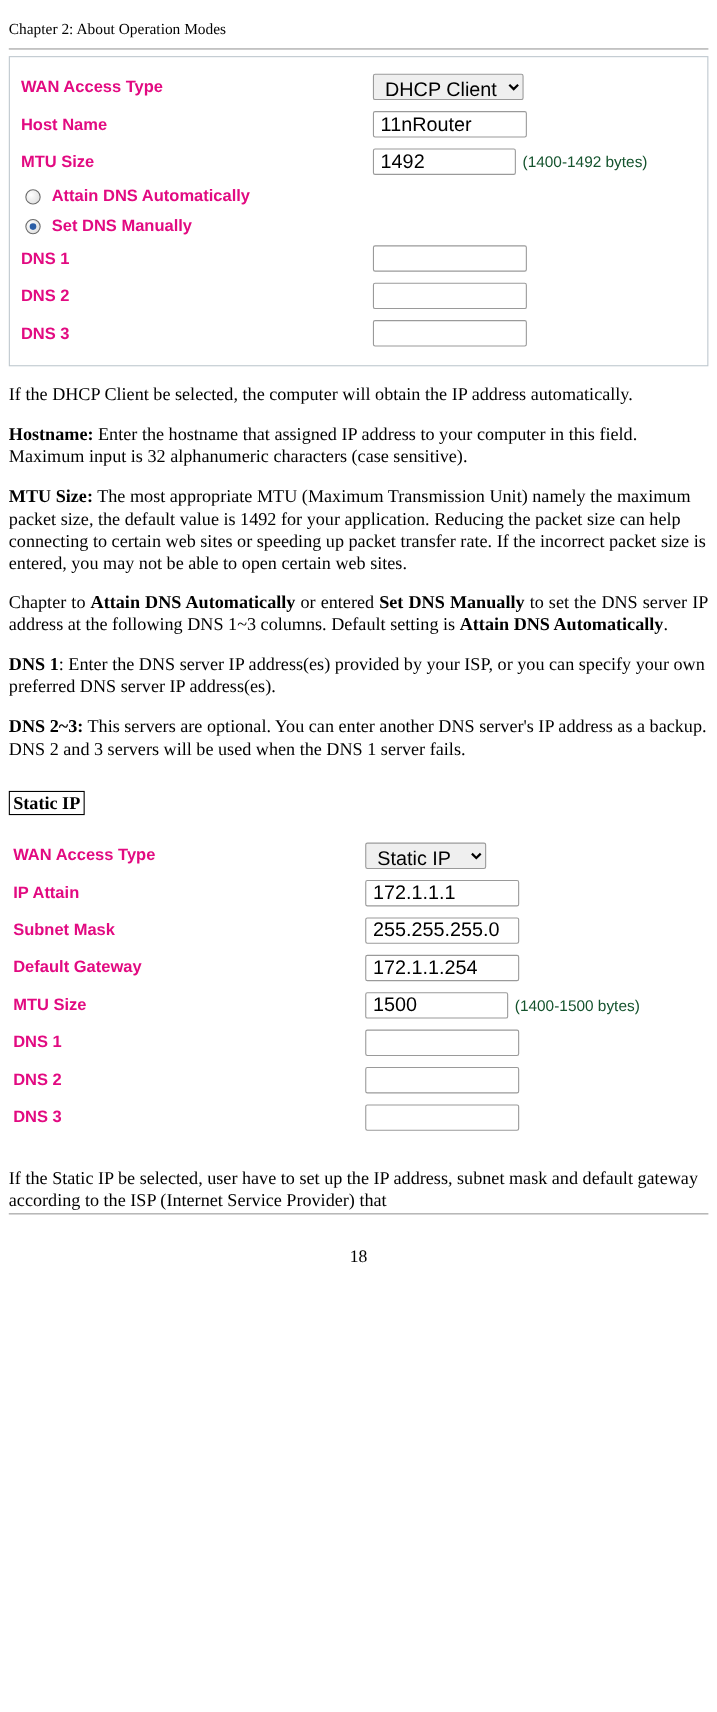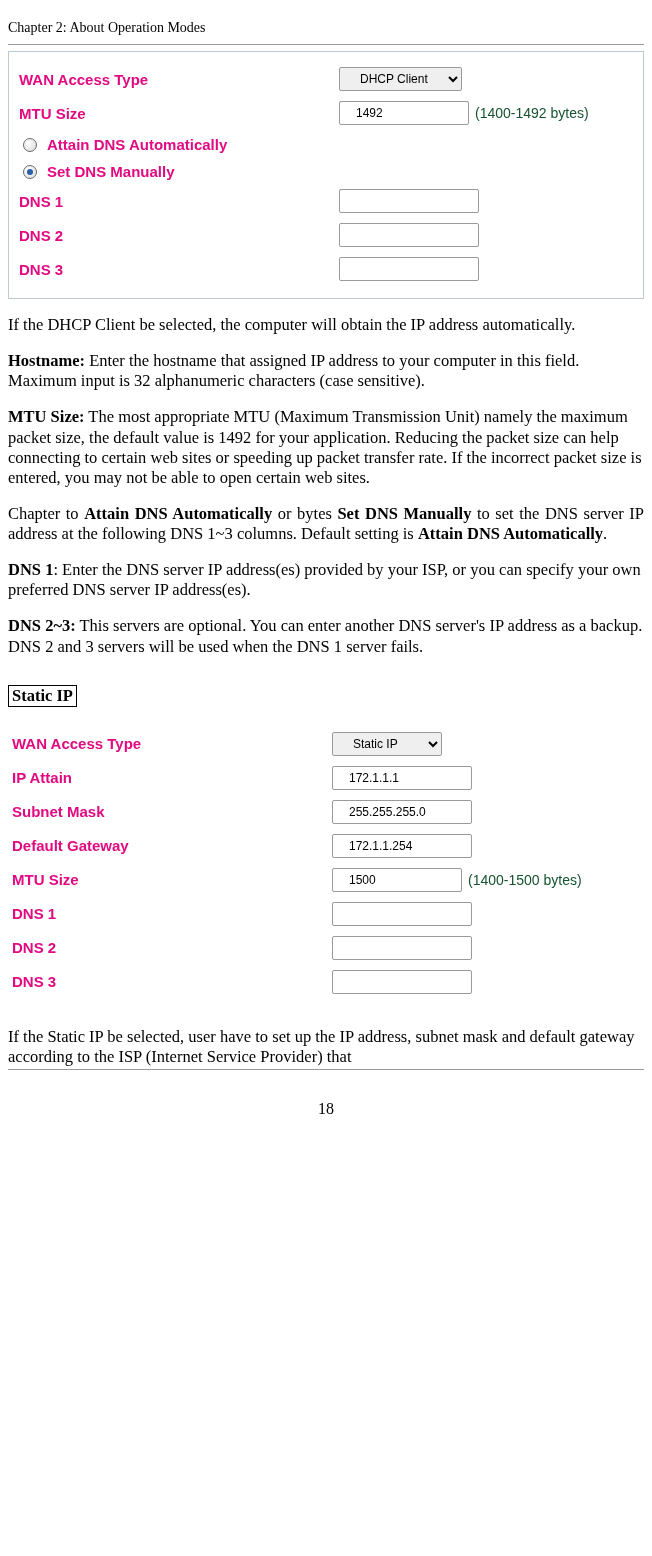--- a/index.html
+++ b/index.html
@@ -45,22 +45,22 @@
     .row .ctl {
       flex: 1;
       display: flex;
       align-items: center;
       gap: 6px;
     }
     select, input[type="text"] {
       border: 1px solid #9a9a9a;
       border-radius: 2px;
       font-family: Arial, Helvetica, sans-serif;
-      font-size: 12px;
-      padding: 2px 16px;
+      font-size: 18px;
+      padding: 2px 6px;
       box-sizing: border-box;
       height: 24px;
     }
     select { min-width: 110px; }
     .w110 { width: 130px; }
     .w140 { width: 140px; }
     .hint { color: #14532d; font-size: 14px; }
     .radio-row {
       display: flex;
       align-items: center;
@@ -122,20 +122,26 @@
 
     <div class="row">
       <div class="lab">WAN Access Type</div>
       <div class="ctl">
         <select>
           <option>DHCP Client</option>
         </select>
       </div>
     </div>
 
+    <div class="row">
+      <div class="lab">Host Name</div>
+      <div class="ctl">
+        <input type="text" class="w140" value="11nRouter" style="">
+      </div>
+    </div>
 
     <div class="row">
       <div class="lab">MTU Size</div>
       <div class="ctl">
         <input type="text" class="w110" value="1492" style="">
         <span class="hint">(1400-1492 bytes)</span>
       </div>
     </div>
 
     <div class="radio-row">
@@ -175,21 +181,21 @@
 
   <p class="body-text">
     <b>Hostname:</b><span> Enter the hostname that assigned IP address to your computer in this field. Maximum input is 32 alphanumeric characters (case sensitive).</span>
   </p>
 
   <p class="body-text">
     <b>MTU Size:</b><span> The most appropriate MTU (Maximum Transmission Unit) namely the maximum packet size, the default value is 1492 for your application. Reducing the packet size can help connecting to certain web sites or speeding up packet transfer rate. If the incorrect packet size is entered, you may not be able to open certain web sites.</span>
   </p>
 
   <p class="body-text justify">
-    <span>Chapter to </span><b>Attain DNS Automatically</b><span> or bytes </span><b>Set DNS Manually</b><span> to set the DNS server IP address at the following DNS 1~3 columns. Default setting is </span><b>Attain DNS Automatically</b><span>.</span>
+    <span>Chapter to </span><b>Attain DNS Automatically</b><span> or entered </span><b>Set DNS Manually</b><span> to set the DNS server IP address at the following DNS 1~3 columns. Default setting is </span><b>Attain DNS Automatically</b><span>.</span>
   </p>
 
   <p class="body-text">
     <b>DNS 1</b><span>: Enter the DNS server IP address(es) provided by your ISP, or you can specify your own preferred DNS server IP address(es).</span>
   </p>
 
   <p class="body-text">
     <b>DNS 2~3:</b><span> This servers are optional. You can enter another DNS server's IP address as a backup. DNS 2 and 3 servers will be used when the DNS 1 server fails.</span>
   </p>
 

